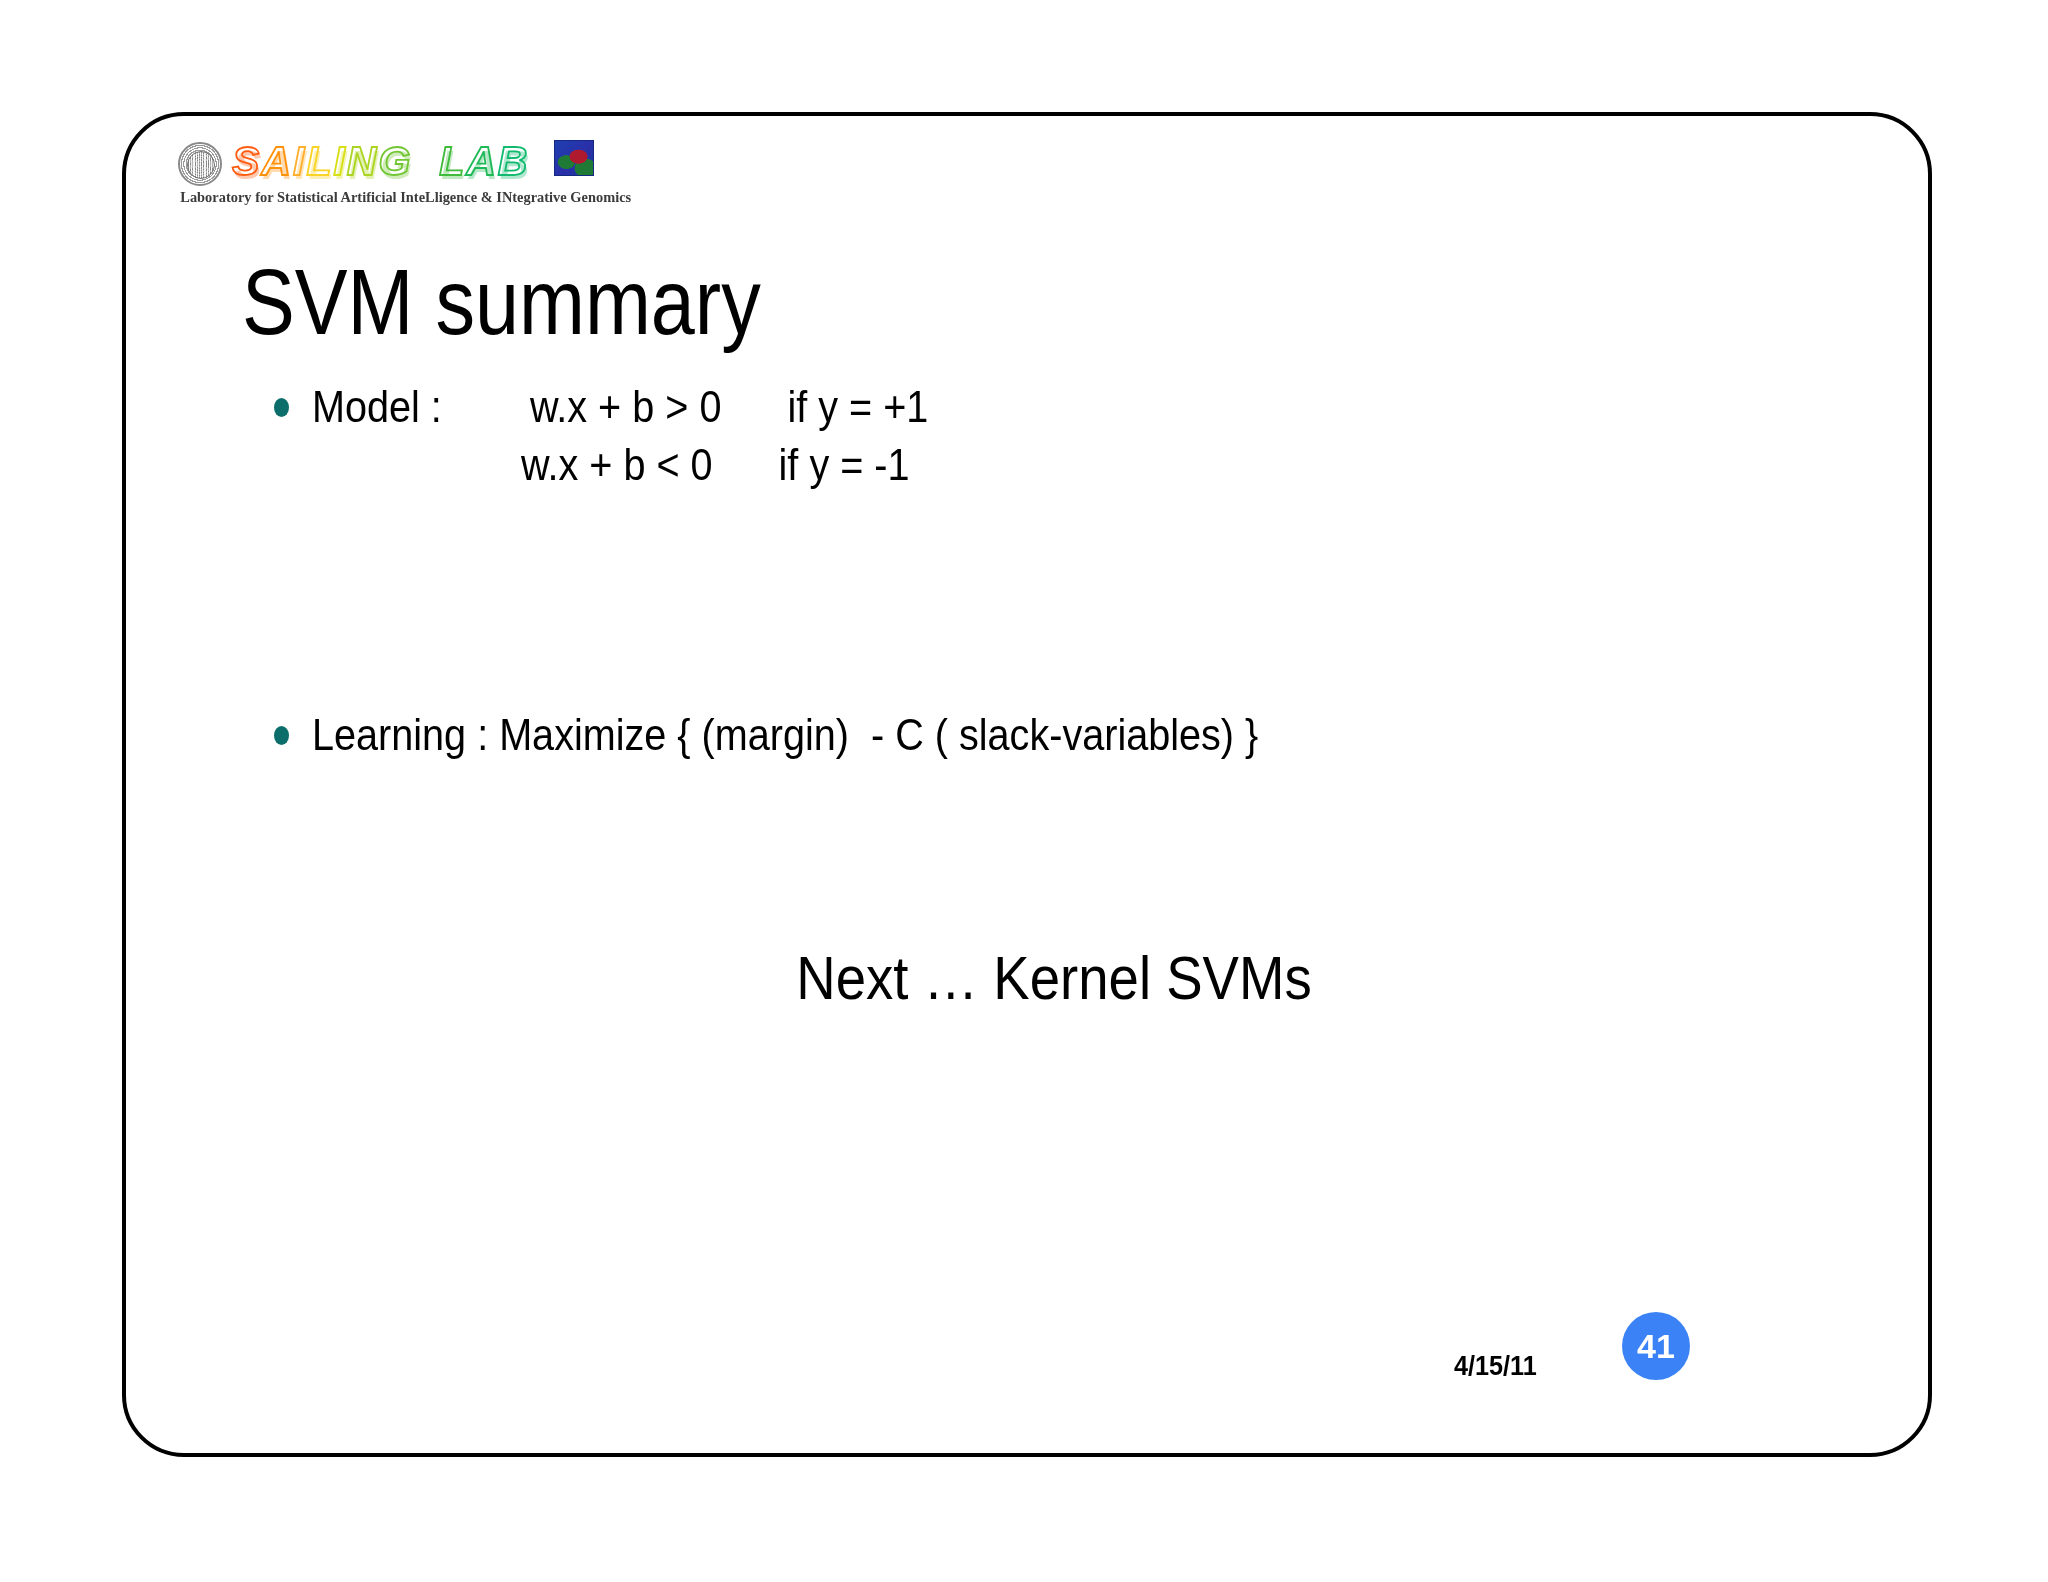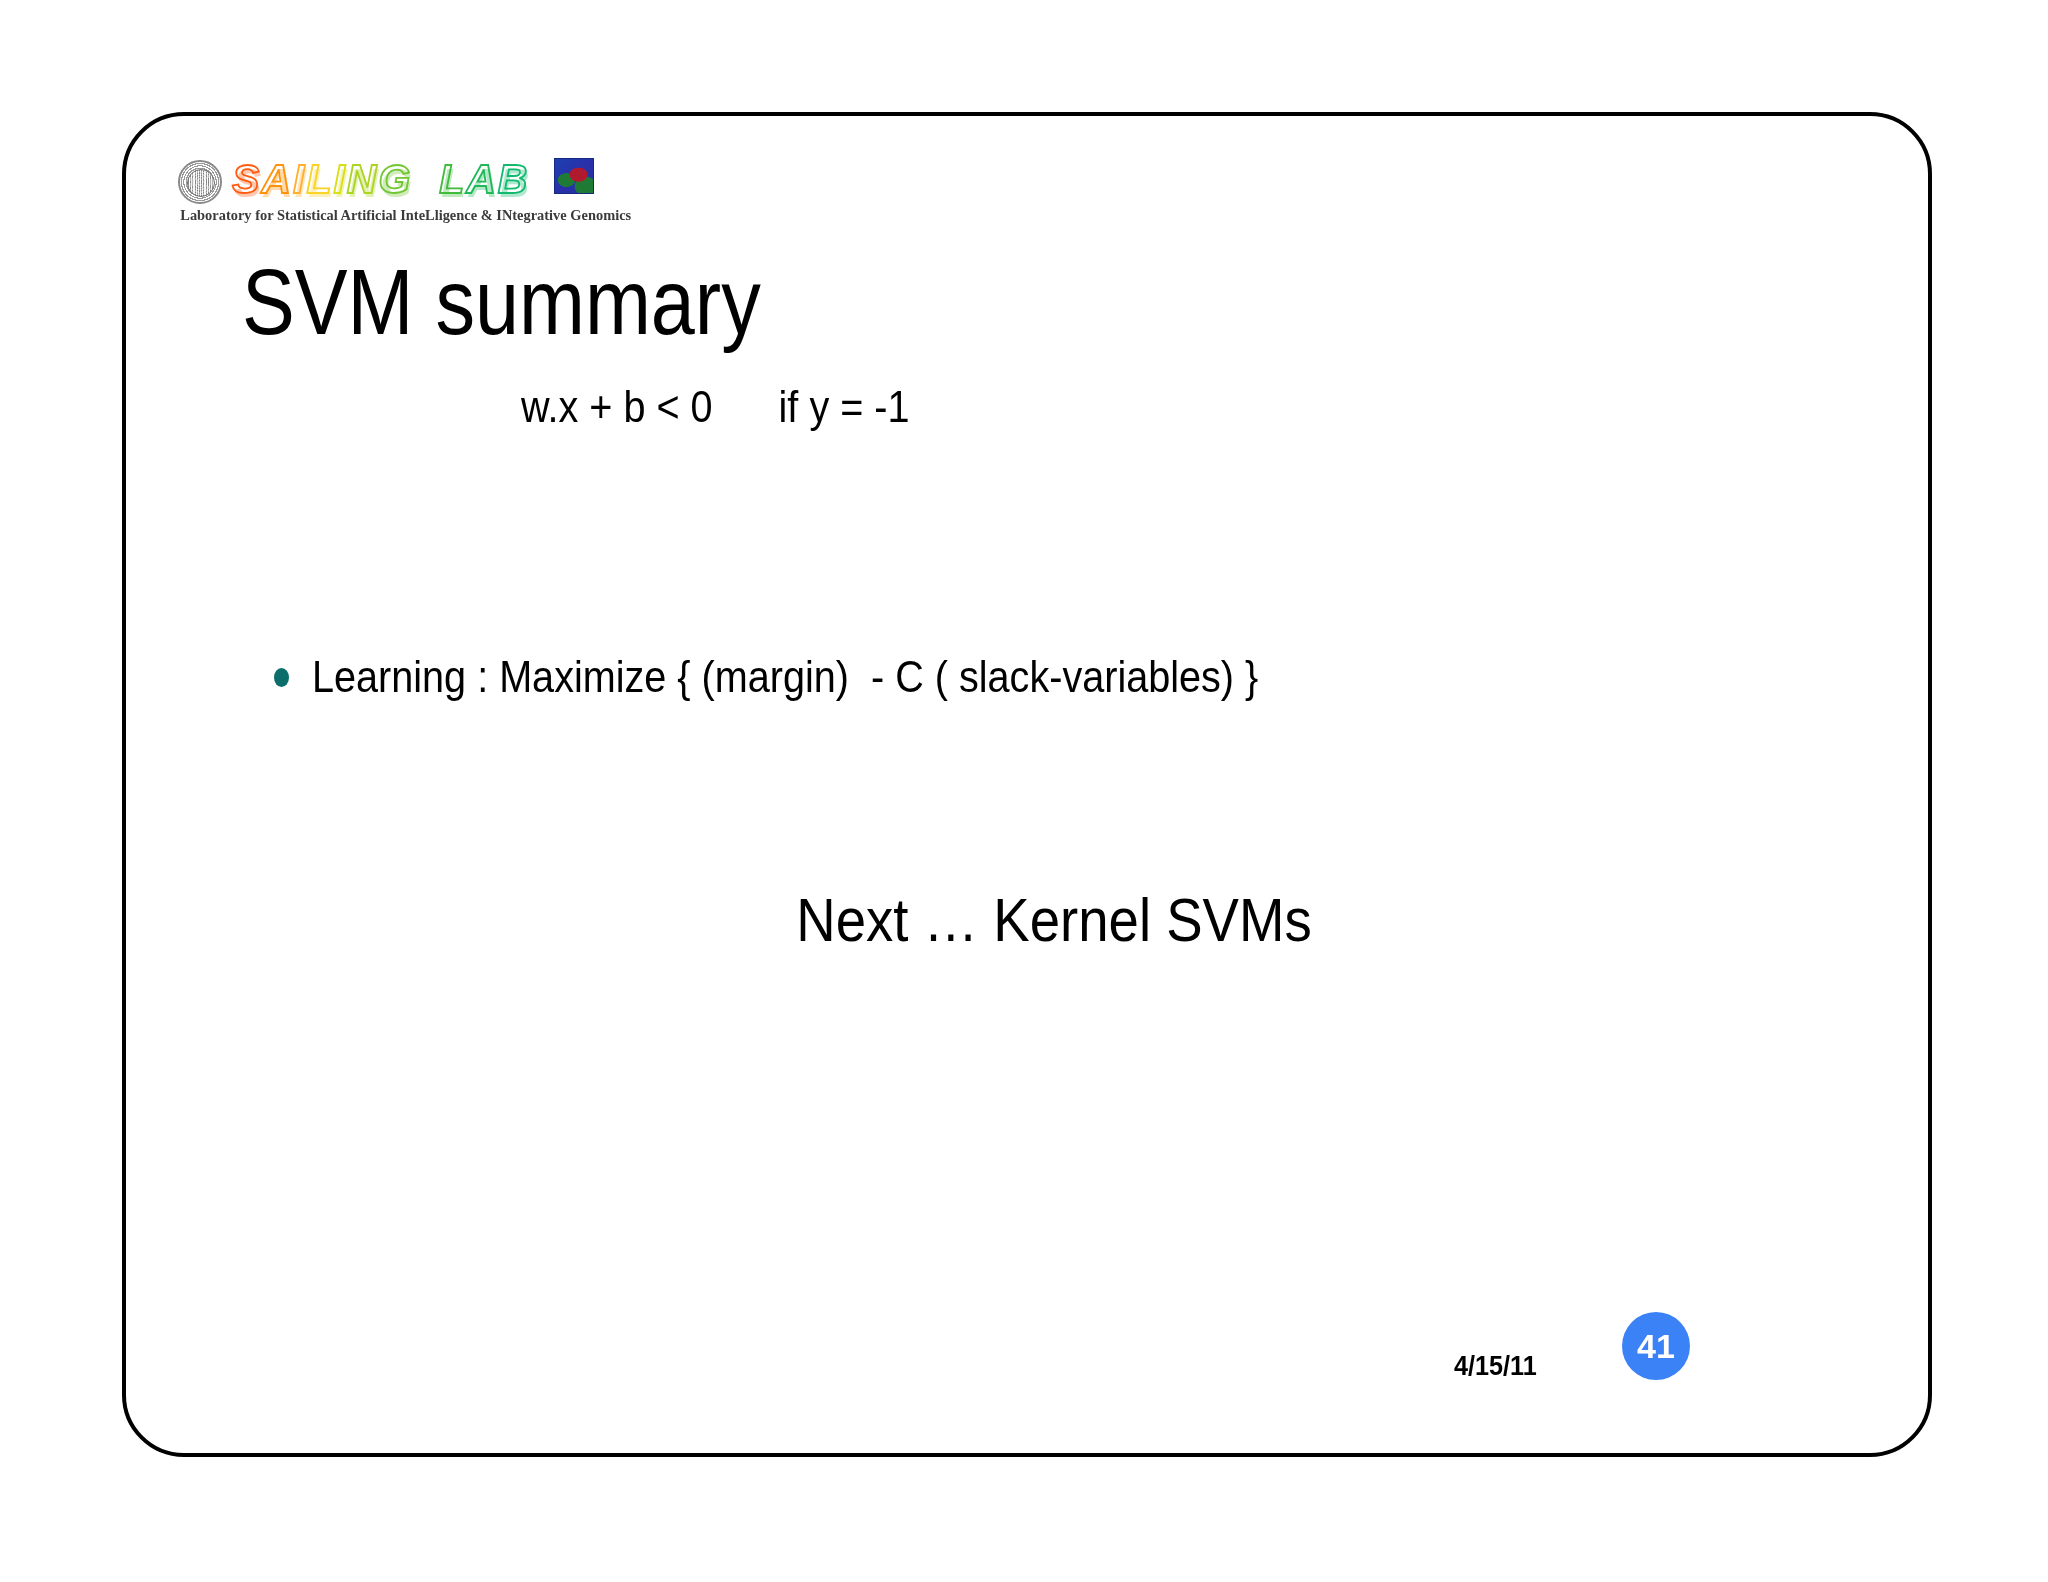--- a/index.html
+++ b/index.html
@@ -24,21 +24,21 @@
     background: #ffffff;
     border: 4px solid #000000;
     border-radius: 62px;
     box-sizing: border-box;
   }
 
   
   #logo-block {
     position: absolute;
     left: 32px;
-    top: 32px;
+    top: 14px;
     width: 420px;
     height: 88px;
   }
   #cmu-seal {
     position: absolute;
     left: 20px;
     top: 12px;
     width: 44px;
     height: 44px;
     border-radius: 50%;
@@ -223,20 +223,24 @@
     <div id="cmu-seal"></div>
     <div id="sailing-lab-word" style="background: none; -webkit-text-stroke: 0px;"><span style="-webkit-text-fill-color: transparent; color: transparent; -webkit-text-stroke: 1.8px rgb(240, 96, 31); text-shadow: rgba(240, 96, 31, 0.333) 2px 4px 0px;">S</span><span style="-webkit-text-fill-color: transparent; color: transparent; -webkit-text-stroke: 1.8px rgb(247, 148, 30); text-shadow: rgba(247, 148, 30, 0.333) 2px 4px 0px;">A</span><span style="-webkit-text-fill-color: transparent; color: transparent; -webkit-text-stroke: 1.8px rgb(251, 176, 64); text-shadow: rgba(251, 176, 64, 0.333) 2px 4px 0px;">I</span><span style="-webkit-text-fill-color: transparent; color: transparent; -webkit-text-stroke: 1.8px rgb(243, 210, 60); text-shadow: rgba(243, 210, 60, 0.333) 2px 4px 0px;">L</span><span style="-webkit-text-fill-color: transparent; color: transparent; -webkit-text-stroke: 1.8px rgb(215, 221, 46); text-shadow: rgba(215, 221, 46, 0.333) 2px 4px 0px;">I</span><span style="-webkit-text-fill-color: transparent; color: transparent; -webkit-text-stroke: 1.8px rgb(174, 209, 54); text-shadow: rgba(174, 209, 54, 0.333) 2px 4px 0px;">N</span><span style="-webkit-text-fill-color: transparent; color: transparent; -webkit-text-stroke: 1.8px rgb(121, 194, 66); text-shadow: rgba(121, 194, 66, 0.333) 2px 4px 0px;">G</span><span style="-webkit-text-fill-color: transparent;">&nbsp;&nbsp;</span><span style="-webkit-text-fill-color: transparent; color: transparent; -webkit-text-stroke: 1.8px rgb(76, 182, 72); text-shadow: rgba(76, 182, 72, 0.333) 2px 4px 0px;">L</span><span style="-webkit-text-fill-color: transparent; color: transparent; -webkit-text-stroke: 1.8px rgb(47, 180, 95); text-shadow: rgba(47, 180, 95, 0.333) 2px 4px 0px;">A</span><span style="-webkit-text-fill-color: transparent; color: transparent; -webkit-text-stroke: 1.8px rgb(34, 181, 115); text-shadow: rgba(34, 181, 115, 0.333) 2px 4px 0px;">B</span></div>
     <div id="logo-thumb"></div>
     <div id="logo-subtitle">Laboratory for Statistical Artificial InteLligence &amp; INtegrative Genomics</div>
   </div>
 
   <div id="slide-title">SVM summary</div>
 
   <div id="body-content">
 
+    <div class="bullet-row">
+      <span class="bullet-dot"></span>
+      <span class="bullet-text">Model :        w.x + b &gt; 0      if y = +1</span>
+    </div>
     <div class="cont-line">                   w.x + b &lt; 0      if y = -1</div>
 
     <div class="gap-lg"></div>
 
 
     <div class="gap-md"></div>
 
     <div class="bullet-row">
       <span class="bullet-dot"></span>
       <span class="bullet-text">Learning : Maximize { (margin)  - C ( slack-variables) }</span>

